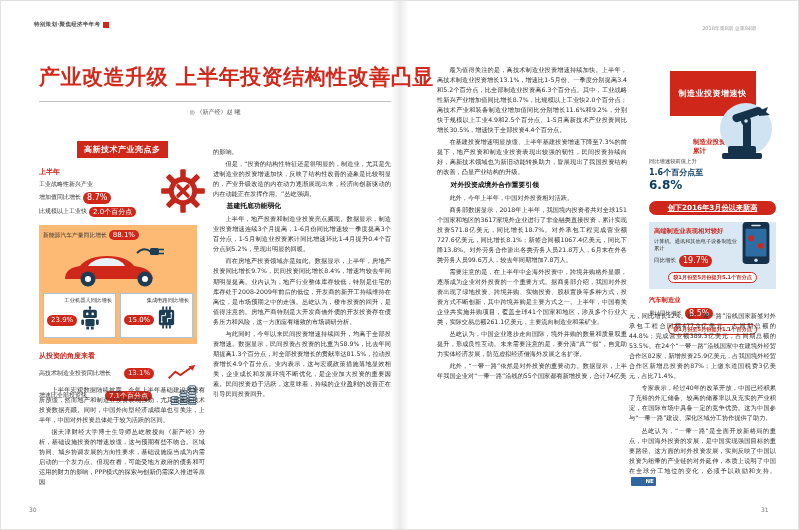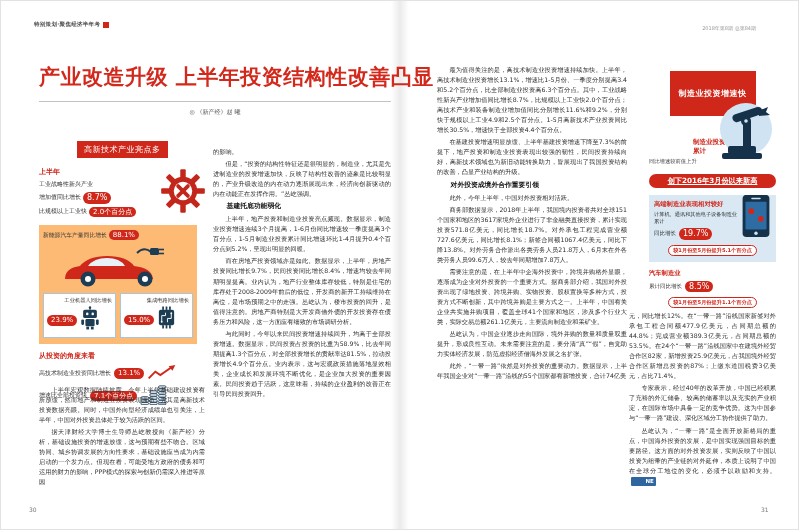--- a/index.html
+++ b/index.html
@@ -19,37 +19,37 @@
   .byline{position:absolute;left:38px;top:107px;width:352px;text-align:center;font-size:6px;color:#555;}
   
   .txt{font-size:6.2px;line-height:1.62;color:#2d2d2d;text-align:justify;}
   .txt p{margin:0 0 2px;text-indent:2em;}
   .txt p.noindent{text-indent:0;}
   .subhead{font-size:6.8px;font-weight:bold;color:#111;margin:7px 0 3px;text-indent:0;}
   .pageno{position:absolute;font-size:6px;color:#777;}
   
   .fig{position:absolute;left:38px;top:140px;width:158px;}
   .fig-title{display:table;margin:0 auto 0 38px;background:#d0271b;color:#fff;font-size:8px;
-    font-weight:normal;padding:3px 7px;letter-spacing:0.5px;}
+    font-weight:bold;padding:3px 7px;letter-spacing:0.5px;}
   .gear{position:absolute;top:26px;right:-10px;width:48px;height:48px;}
   .fig-period{margin-top:9px;color:#d0271b;font-weight:bold;font-size:7px;}
   .fig-line{font-size:6px;color:#333;margin-top:3px;width:108px;display:flex;align-items:center;
     flex-wrap:wrap;gap:2px;}
   .pill{display:inline-block;background:#d0271b;color:#fff;font-weight:normal;border-radius:7px;
     padding:1px 4px;font-size:7px;line-height:1.2;}
   .pill.big{font-size:8px;}
   .blue-panel{margin-top:8px;background:#fdba74;padding:5px 4px 6px;text-align:right;}
   .ev-line{font-size:5.8px;color:#333;display:flex;align-items:center;gap:2px;flex-wrap:wrap;}
   .car{display:block;margin:3px auto 4px;width:122px;height:46px;}
   .subboxes{display:flex;gap:4px;}
   .subbox{flex:1;background:#fff;border:0.5px solid #a8c6db;padding:3px;}
   .subbox .lbl{font-size:5.3px;color:#333;}
   .subbox .row{display:flex;align-items:center;gap:2px;margin-top:2px;}
   .fig-invest-title{margin-top:7px;color:#d0271b;font-weight:bold;font-size:7px;}
-  .fig-row{display:flex;align-items:center;gap:3px;margin-top:3px;font-size:6px;color:#333;}
+  .fig-row{display:flex;align-items:center;gap:3px;margin-top:3px;font-size:6px;color:#333;justify-content:space-between;}
   
   .left-col1{position:absolute;left:38px;top:384px;width:166px;}
   .left-col2{position:absolute;left:212px;top:146px;width:178px;}
   .right-main{position:absolute;left:436px;top:64px;width:190px;}
   .right-bottom{position:absolute;left:628px;top:310px;width:147px;}
   
   .sidebar{position:absolute;left:648px;top:70px;width:127px;}
   .sb-title{display:table;margin:0 auto;background:#d0271b;color:#fff;font-weight:bold;
     font-size:8px;padding:17px 9px;letter-spacing:0.5px;}
   .sb-arm{position:absolute;top:28px;right:0;width:66px;height:66px;}
@@ -264,20 +264,23 @@
           <circle cx="48" cy="12" r="4"></circle>
           <path d="M48 12 l10 -4 -2 5 4 3 -11 1 z"></path>
           <circle cx="36" cy="22" r="5"></circle>
         </g>
         <circle cx="36" cy="22" r="1.8" fill="#cfe3f2"></circle>
       </svg>
     </span>
     <div class="sb-s1">
       <div class="sb-s1-t">制造业投资累计</div>
       <div class="sb-s1-sub">同比增速较前值上升</div>
+      <div class="sb-s1-big">
+        <span>1.6个百分点至</span><span class="bigger">6.8%</span>
+      </div>
     </div>
     <div class="sb-ribbon">创下2016年3月份以来新高</div>
 
     <div class="sb-panel">
       <span class="phone">
         <svg viewBox="0 0 30 46" width="30" height="44">
           <rect x="1" y="1" width="28" height="44" rx="4" fill="#16324a"></rect>
           <rect x="4" y="8" width="22" height="29" rx="1" fill="#2e6da4"></rect>
           <rect x="10" y="4" width="10" height="1.6" rx="0.8" fill="#cfe3f2"></rect>
           <circle cx="15" cy="41" r="1.8" fill="#cfe3f2"></circle>

